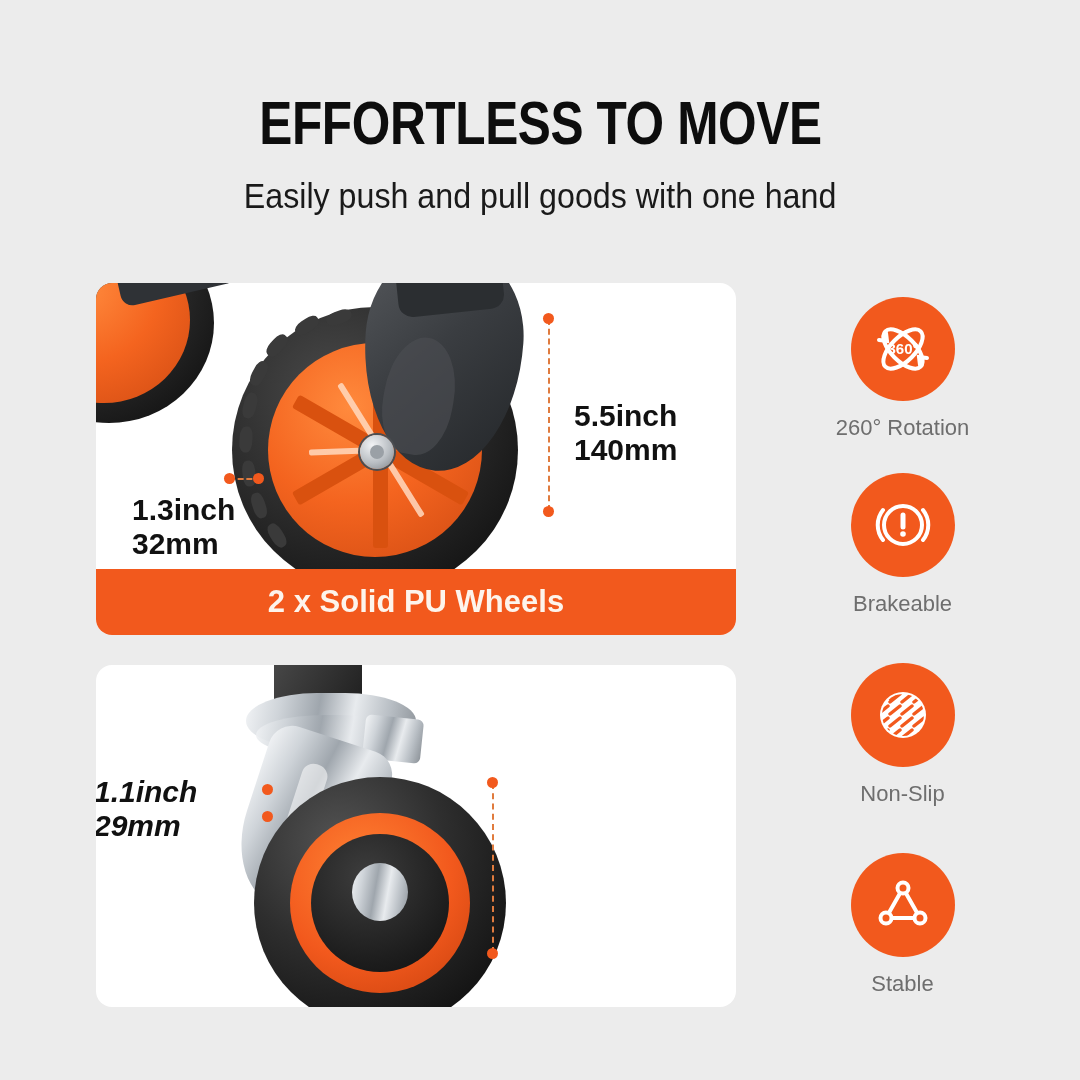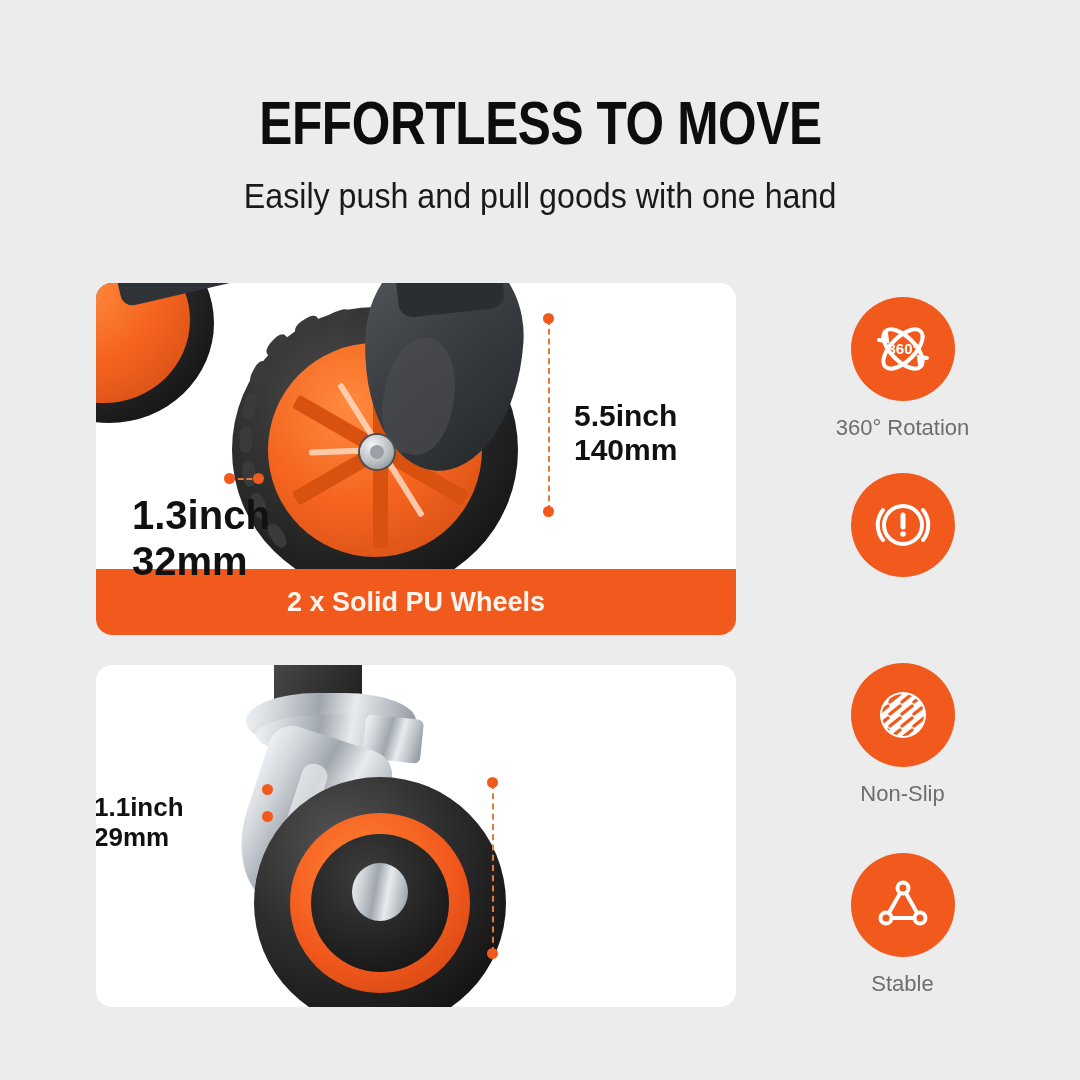--- a/index.html
+++ b/index.html
@@ -26,21 +26,21 @@
           overflow:hidden; }
   #card-pu      { left:96px;  top:283px; width:640px; height:352px; }
   #card-rubber  { left:96px;  top:665px; width:640px; height:342px; }
 
   .photo { position:absolute; inset:0; overflow:hidden; }
 
   .banner { position:absolute; left:0; bottom:0; width:100%;
             background:#f2591d; color:#fdf4ec; text-align:center;
             font-weight:bold; display:flex; flex-direction:column;
             align-items:center; justify-content:center; }
-  #banner-pu      { height:66px; font-size:27px; }
+  #banner-pu      { height:66px; font-size:31px; }
   #banner-rubber  { height:92px; font-size:27px; line-height:1.22; }
 
   
   .dim-label { position:absolute; font-weight:bold; color:#111;
                line-height:1.14; white-space:nowrap; z-index:6; }
   .vline { position:absolute; width:0; border-left:2px dashed #e07b3e; z-index:5; }
   .hline { position:absolute; height:0; border-top:2px dashed #e07b3e; z-index:5; }
   .dot  { position:absolute; width:11px; height:11px; border-radius:50%;
           background:#f2591d; z-index:7; }
 
@@ -129,21 +129,21 @@
     <div class="dot" style="left:447px; top:30px;"></div>
     <div class="dot" style="left:447px; top:223px;"></div>
     <div class="dim-label" style="left:478px; top:116px; font-size:30px;">
       <span>5.5inch</span><br>
       <span>140mm</span>
     </div>
 
     <div class="hline" style="left:133px; top:195px; width:32px;"></div>
     <div class="dot" style="left:128px; top:190px;"></div>
     <div class="dot" style="left:157px; top:190px;"></div>
-    <div class="dim-label" style="left:36px; top:210px; font-size:40px;">
+    <div class="dim-label" style="left:36px; top:210px; font-size:30px;">
       <span>1.3inch</span><br>
       <span>32mm</span>
     </div>
   </div>
 
   <div class="banner" id="banner-pu">
     <span>2 x Solid PU Wheels</span>
   </div>
 </div>
 
@@ -167,21 +167,21 @@
     <div class="rb-core" style="left:215px; top:169px; width:138px; height:138px;"></div>
 
     <div class="chrome" style="left:256px; top:198px; width:56px; height:58px; border-radius:50%;"></div>
 
     <div class="vline" style="left:396px; top:118px; height:170px;"></div>
     <div class="dot" style="left:391px; top:112px;"></div>
     <div class="dot" style="left:391px; top:283px;"></div>
 
     <div class="dot" style="left:166px; top:119px;"></div>
     <div class="dot" style="left:166px; top:146px;"></div>
-    <div class="dim-label" style="left:-2px; top:128px; font-size:26px;">
+    <div class="dim-label" style="left:-2px; top:110px; font-size:30px;font-style:italic;">
       <span>1.1inch</span><br>
       <span>29mm</span>
     </div>
   </div>
 
 </div>
 
 <div id="features">
 
   <div class="feature" style="top:14px;">
@@ -189,35 +189,36 @@
       <svg width="66" height="66" viewBox="0 0 66 66">
         <g fill="none" stroke="#fff" stroke-width="4" stroke-linecap="round">
           <ellipse cx="33" cy="33" rx="25" ry="12" transform="rotate(45 33 33)"></ellipse>
           <ellipse cx="33" cy="33" rx="25" ry="12" transform="rotate(-45 33 33)"></ellipse>
           <path d="M16 17 L17 25 L9 24"></path>
           <path d="M50 49 L49 41 L57 42"></path>
         </g>
         <text x="33" y="38" text-anchor="middle" fill="#fff" font-family="'Liberation Sans',sans-serif" font-size="15" font-weight="bold">360°</text>
       </svg>
     </div>
-    <div class="flabel">360° Rotation</div>
+    <div class="flabel">260° Rotation</div>
   </div>
 
   <div class="feature" style="top:190px;">
     <div class="fcircle">
       <svg width="66" height="66" viewBox="0 0 66 66">
         <g fill="none" stroke="#fff" stroke-linecap="round">
           <circle cx="33" cy="33" r="19" stroke-width="4"></circle>
           <path d="M13 18 A24 24 0 0 0 13 48" stroke-width="4"></path>
           <path d="M53 18 A24 24 0 0 1 53 48" stroke-width="4"></path>
           <path d="M33 23 L33 35" stroke-width="5"></path>
         </g>
         <circle cx="33" cy="42" r="2.8" fill="#fff"></circle>
       </svg>
     </div>
+    <div class="flabel">Brakeable</div>
   </div>
 
   <div class="feature" style="top:380px;">
     <div class="fcircle">
       <svg width="66" height="66" viewBox="0 0 66 66">
         <defs>
           <clipPath id="treadClip">
               <circle cx="33" cy="33" r="21"></circle>
             </clipPath>
         </defs>

